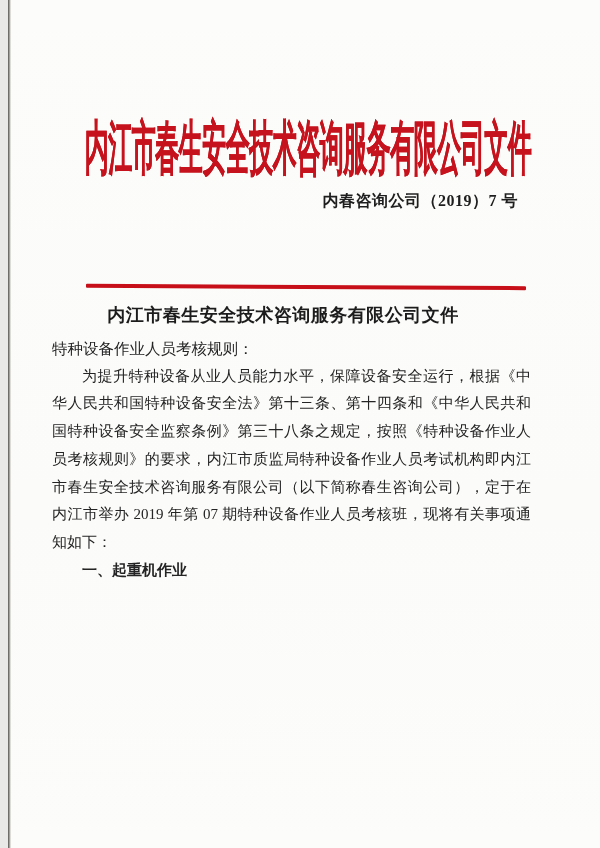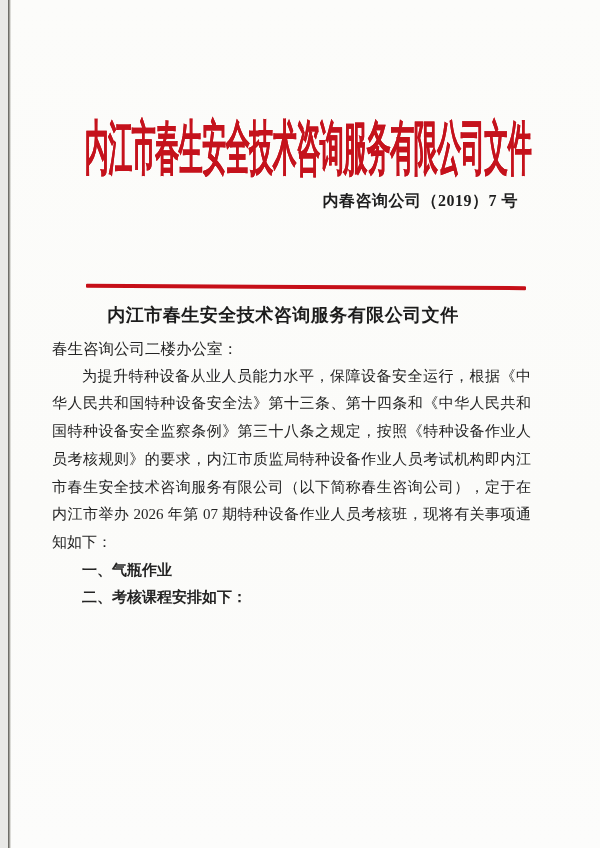--- a/index.html
+++ b/index.html
@@ -75,19 +75,18 @@
     <div class="org-title">内江市春生安全技术咨询服务有限公司文件</div>
   </div>
 
   <div class="doc-number">内春咨询公司（2019）7 号</div>
 
   <div class="red-rule"></div>
 
   <div class="notice-title">内江市春生安全技术咨询服务有限公司文件</div>
 
   <div class="body-block">
-    <p class="salutation">春生咨询公司二楼办公室：</p>
-    <p class="body">为提升特种设备从业人员能力水平，保障设备安全运行，根据《中华人民共和国特种设备安全法》第十三条、第十四条和《中华人民共和国特种设备安全监察条例》第三十八条之规定，按照《特种设备作业人员考核规则》的要求，内江市质监局特种设备作业人员考试机构即内江市春生安全技术咨询服务有限公司（以下简称春生咨询公司），定于在内江市举办 2026 年第 07 期特种设备作业人员考核班，现将有关事项通知如下：</p>
-    <p class="heading">一、气瓶作业</p>
-    <p class="heading">二、考核课程安排如下：</p>
+    <p class="salutation">特种设备作业人员考核规则：</p>
+    <p class="body">为提升特种设备从业人员能力水平，保障设备安全运行，根据《中华人民共和国特种设备安全法》第十三条、第十四条和《中华人民共和国特种设备安全监察条例》第三十八条之规定，按照《特种设备作业人员考核规则》的要求，内江市质监局特种设备作业人员考试机构即内江市春生安全技术咨询服务有限公司（以下简称春生咨询公司），定于在内江市举办 2019 年第 07 期特种设备作业人员考核班，现将有关事项通知如下：</p>
+    <p class="heading">一、起重机作业</p>
   </div>
 
 </div>
 
 </body></html>

